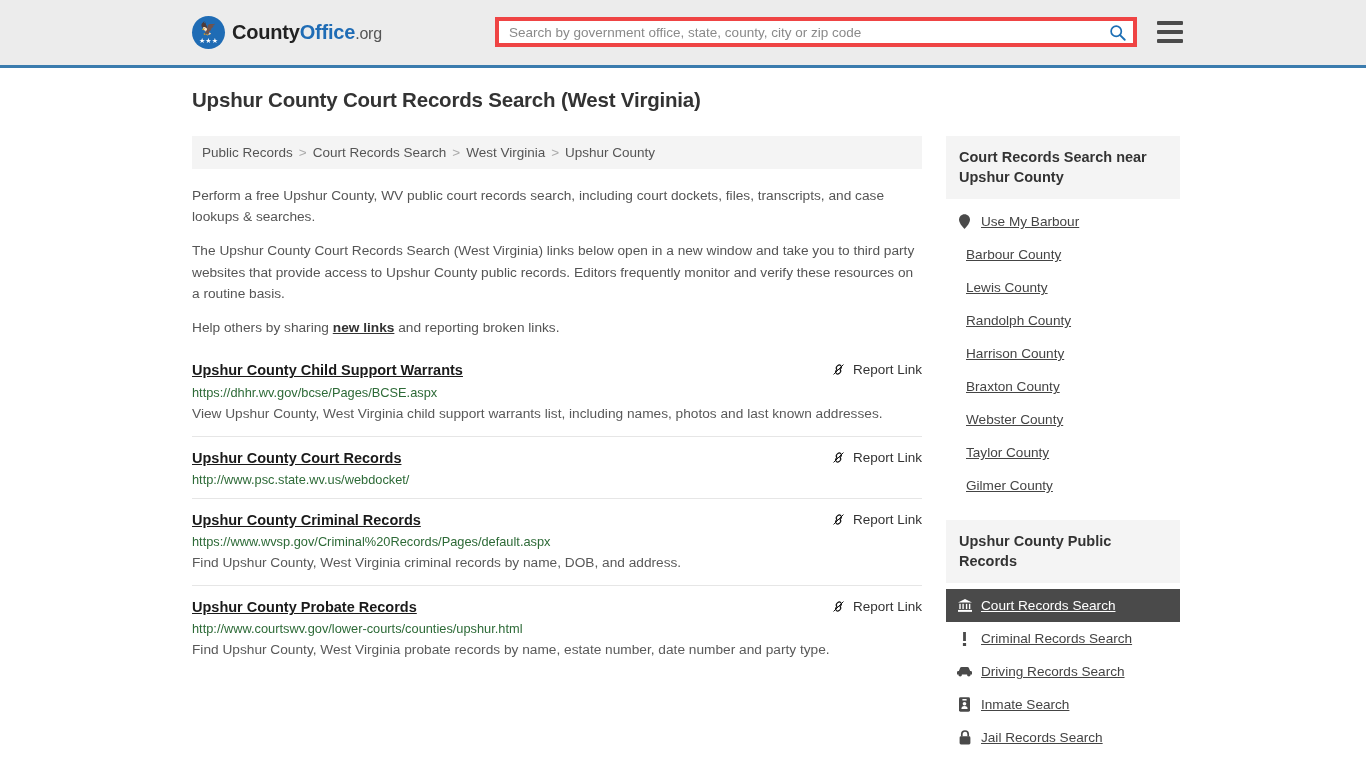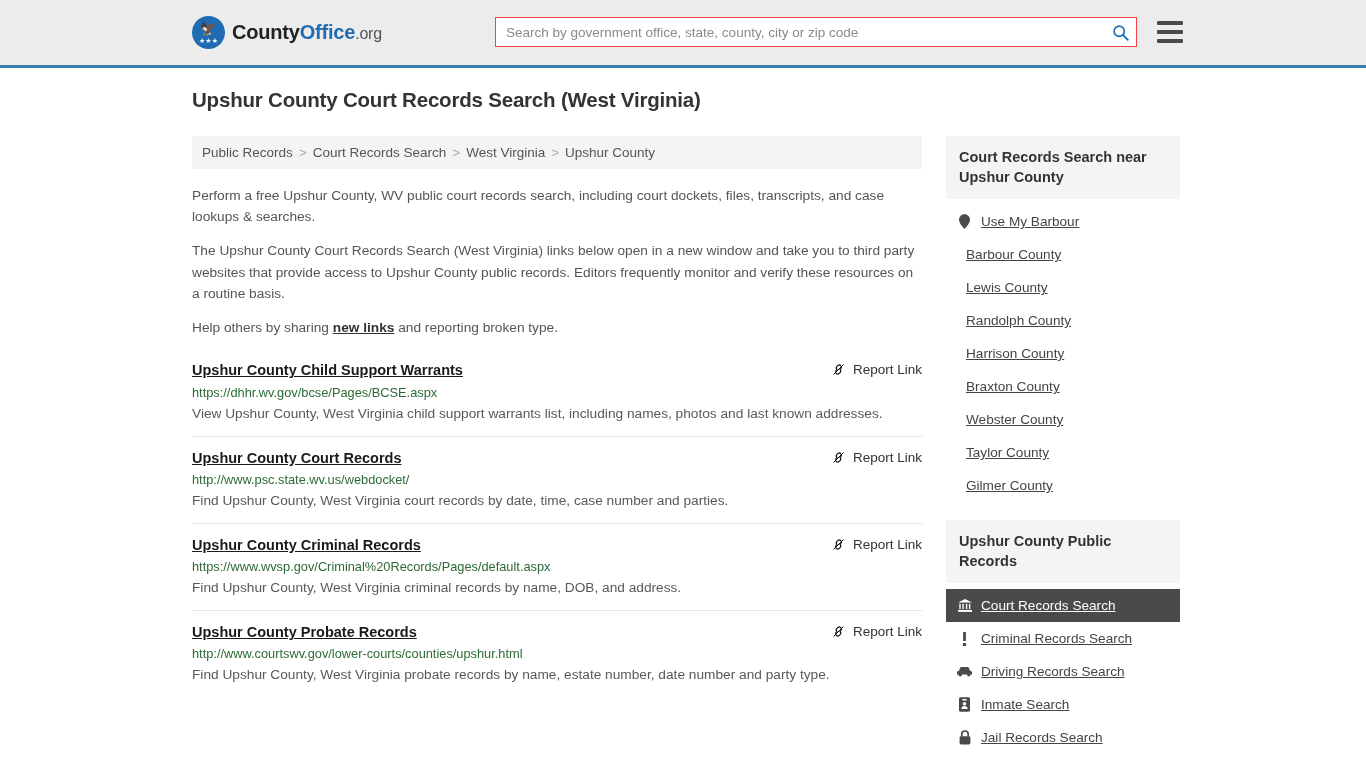--- a/index.html
+++ b/index.html
@@ -65,21 +65,21 @@
     position: absolute;
     left: 495px;
     top: 17px;
     display: flex;
     align-items: center;
   }
   .search-box {
     width: 642px;
     height: 30px;
     background: #fff;
-    border: 1px solid #ef4444;
+    border: 4px solid #ef4444;
     display: flex;
     align-items: center;
     padding: 0 6px 0 10px;
   }
   .search-box input {
     flex: 1;
     border: none;
     outline: none;
     font-family: "Liberation Sans", sans-serif;
     font-size: 13.5px;
@@ -266,21 +266,21 @@
           <a>Court Records Search</a>
           <span class="sep">&gt;</span>
           <a>West Virginia</a>
           <span class="sep">&gt;</span>
           <a>Upshur County</a>
         </div>
 
       <div class="intro">
         <p>Perform a free Upshur County, WV public court records search, including court dockets, files, transcripts, and case lookups &amp; searches.</p>
         <p>The Upshur County Court Records Search (West Virginia) links below open in a new window and take you to third party websites that provide access to Upshur County public records. Editors frequently monitor and verify these resources on a routine basis.</p>
-        <p><span>Help others by sharing </span><a>new links</a><span> and reporting broken type.</span></p>
+        <p><span>Help others by sharing </span><a>new links</a><span> and reporting broken links.</span></p>
       </div>
 
       <div id="results">
           <div class="result">
             <div class="result-head">
               <a class="result-title">Upshur County Child Support Warrants</a>
               <div class="report-link">
                 <span style="display: flex;">
                   <svg width="15" height="15" viewBox="0 0 24 24" aria-hidden="true">
                     <path d="M4 4 L20 20 M20 4 L4 20" stroke="none" fill="none"></path>
@@ -304,21 +304,20 @@
                     <path d="M4 4 L20 20 M20 4 L4 20" stroke="none" fill="none"></path>
                     <path d="M9.5 12 a3.5 3.5 0 0 1 0-4.9 l1.6-1.6 a3.5 3.5 0 0 1 4.9 4.9 l-1.1 1.1" fill="none" stroke="#111" stroke-width="1.8" stroke-linecap="round"></path>
                     <path d="M14.5 12 a3.5 3.5 0 0 1 0 4.9 l-1.6 1.6 a3.5 3.5 0 0 1-4.9-4.9 l1.1-1.1" fill="none" stroke="#111" stroke-width="1.8" stroke-linecap="round"></path>
                     <line x1="4.5" y1="19.5" x2="19.5" y2="4.5" stroke="#111" stroke-width="1.6" stroke-linecap="round"></line>
                   </svg>
                 </span>
                 <span class="rl-label">Report Link</span>
               </div>
             </div>
             <div class="result-url">http://www.psc.state.wv.us/webdocket/</div>
-            <div class="result-desc">Find Upshur County, West Virginia court records by date, time, case number and parties.</div>
           </div>
           <div class="result">
             <div class="result-head">
               <a class="result-title">Upshur County Criminal Records</a>
               <div class="report-link">
                 <span style="display: flex;">
                   <svg width="15" height="15" viewBox="0 0 24 24" aria-hidden="true">
                     <path d="M4 4 L20 20 M20 4 L4 20" stroke="none" fill="none"></path>
                     <path d="M9.5 12 a3.5 3.5 0 0 1 0-4.9 l1.6-1.6 a3.5 3.5 0 0 1 4.9 4.9 l-1.1 1.1" fill="none" stroke="#111" stroke-width="1.8" stroke-linecap="round"></path>
                     <path d="M14.5 12 a3.5 3.5 0 0 1 0 4.9 l-1.6 1.6 a3.5 3.5 0 0 1-4.9-4.9 l1.1-1.1" fill="none" stroke="#111" stroke-width="1.8" stroke-linecap="round"></path>

